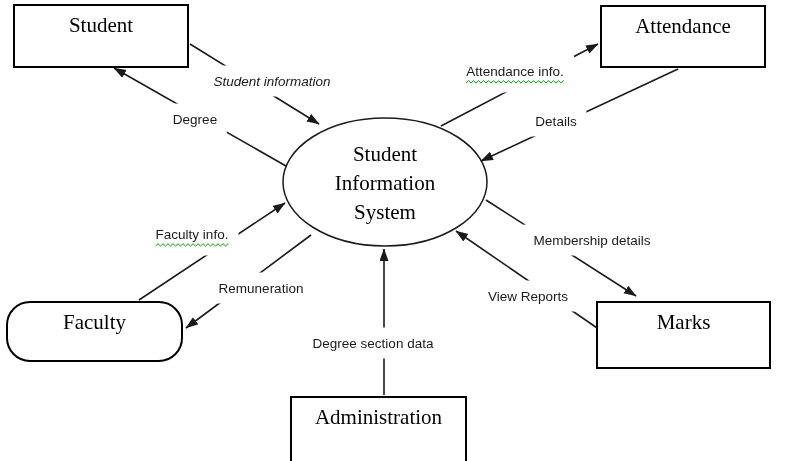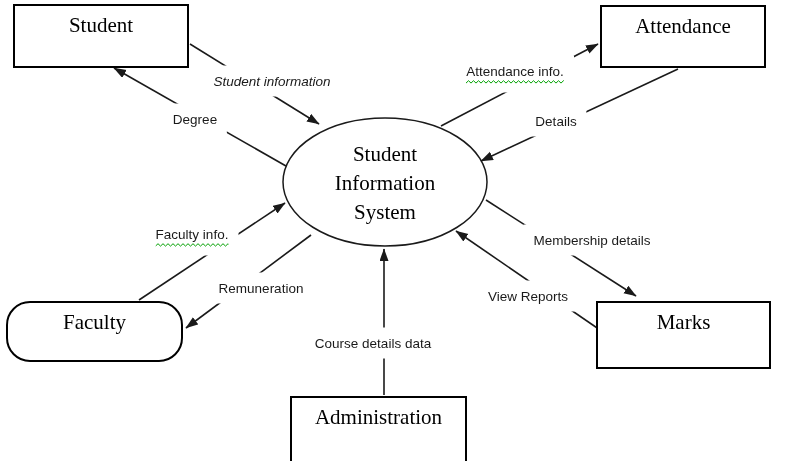--- a/index.html
+++ b/index.html
@@ -130,21 +130,21 @@
 
   <span class="flow-label" style="left:592px; top:240px;">
     <span class="lbl">Membership details</span>
   </span>
 
   <span class="flow-label" style="left:528px; top:296px;">
     <span class="lbl">View Reports</span>
   </span>
 
   <span class="flow-label" style="left:373px; top:343px;">
-    <span class="lbl">Course details data</span>
+    <span class="lbl">Degree section data</span>
   </span>
 
   <span class="flow-label" style="left:192px; top:237px;">
     <span class="lbl underlined">Faculty info.</span>
     <svg class="squiggle" height="5" width="73" viewBox="0 0 73 5">
       <path stroke="#00a000" d="M0 3.6 L2.5 1.2 L5 3.6 L7.5 1.2 L10 3.6 L12.5 1.2 L15 3.6 L17.5 1.2 L20 3.6 L22.5 1.2 L25 3.6 L27.5 1.2 L30 3.6 L32.5 1.2 L35 3.6 L37.5 1.2 L40 3.6 L42.5 1.2 L45 3.6 L47.5 1.2 L50 3.6 L52.5 1.2 L55 3.6 L57.5 1.2 L60 3.6 L62.5 1.2 L65 3.6 L67.5 1.2 L70 3.6 L72.5 1.2 L75 3.6"></path>
     </svg>
   </span>
 
   <span class="flow-label" style="left:261px; top:288px;">

